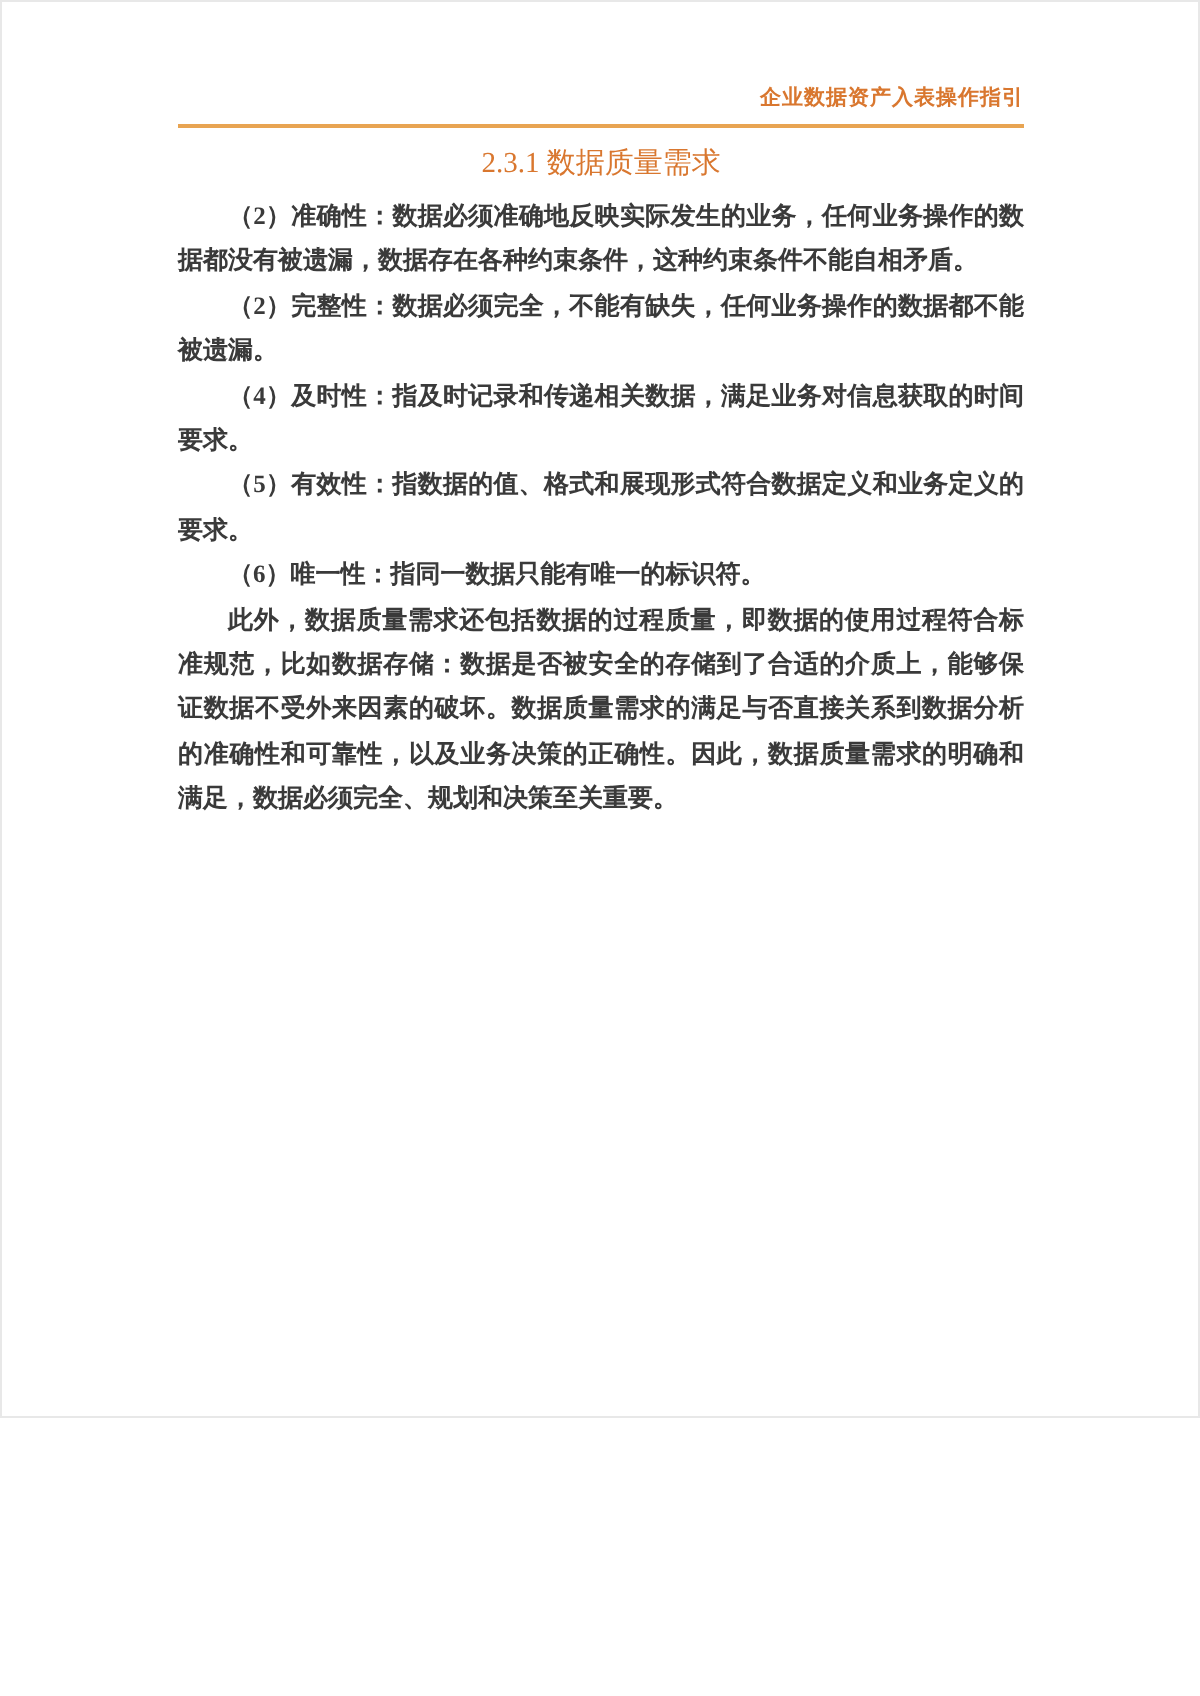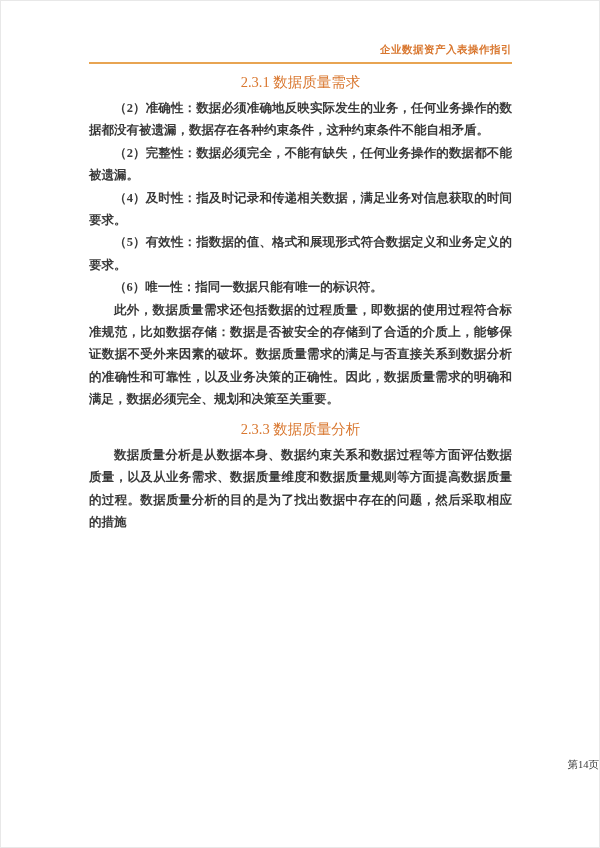--- a/index.html
+++ b/index.html
@@ -1,19 +1,19 @@
 <!DOCTYPE html>
 <html style="--accent: #d9772f; --rule: #e8a452; --text: #3a3a3a;"><head>
 <meta charset="utf-8">
 <style>
   html, body { margin: 0; padding: 0; background: #ffffff; }
   .page {
     position: relative;
     width: 600px;
-    height: 848px;
+    height: 709px;
     box-sizing: border-box;
     background: #ffffff;
     border: 1px solid #e8e8e8;
     overflow: hidden;
     font-family: "Liberation Serif", "DejaVu Serif", serif;
     color: var(--text, #3a3a3a);
   }
   .content {
     padding: 42px 87px 0 88px;
   }
@@ -74,23 +74,19 @@
       <h2 class="section-heading">2.3.1 数据质量需求</h2>
       <p class="para">（2）准确性：数据必须准确地反映实际发生的业务，任何业务操作的数据都没有被遗漏，数据存在各种约束条件，这种约束条件不能自相矛盾。</p>
       <p class="para">（2）完整性：数据必须完全，不能有缺失，任何业务操作的数据都不能被遗漏。</p>
       <p class="para">（4）及时性：指及时记录和传递相关数据，满足业务对信息获取的时间要求。</p>
       <p class="para">（5）有效性：指数据的值、格式和展现形式符合数据定义和业务定义的要求。</p>
       <p class="para">（6）唯一性：指同一数据只能有唯一的标识符。</p>
       <p class="para">此外，数据质量需求还包括数据的过程质量，即数据的使用过程符合标准规范，比如数据存储：数据是否被安全的存储到了合适的介质上，能够保证数据不受外来因素的破坏。数据质量需求的满足与否直接关系到数据分析的准确性和可靠性，以及业务决策的正确性。因此，数据质量需求的明确和满足，数据必须完全、规划和决策至关重要。</p>
     </div>
 
 
-    <div class="section">
-      <h2 class="section-heading">2.3.3 数据质量分析</h2>
-      <p class="para">数据质量分析是从数据本身、数据约束关系和数据过程等方面评估数据质量，以及从业务需求、数据质量维度和数据质量规则等方面提高数据质量的过程。数据质量分析的目的是为了找出数据中存在的问题，然后采取相应的措施</p>
-    </div>
 
   </div>
 
   <div class="footer">
     <span>第14页</span>
   </div>
 </div>
 
 </body></html>

